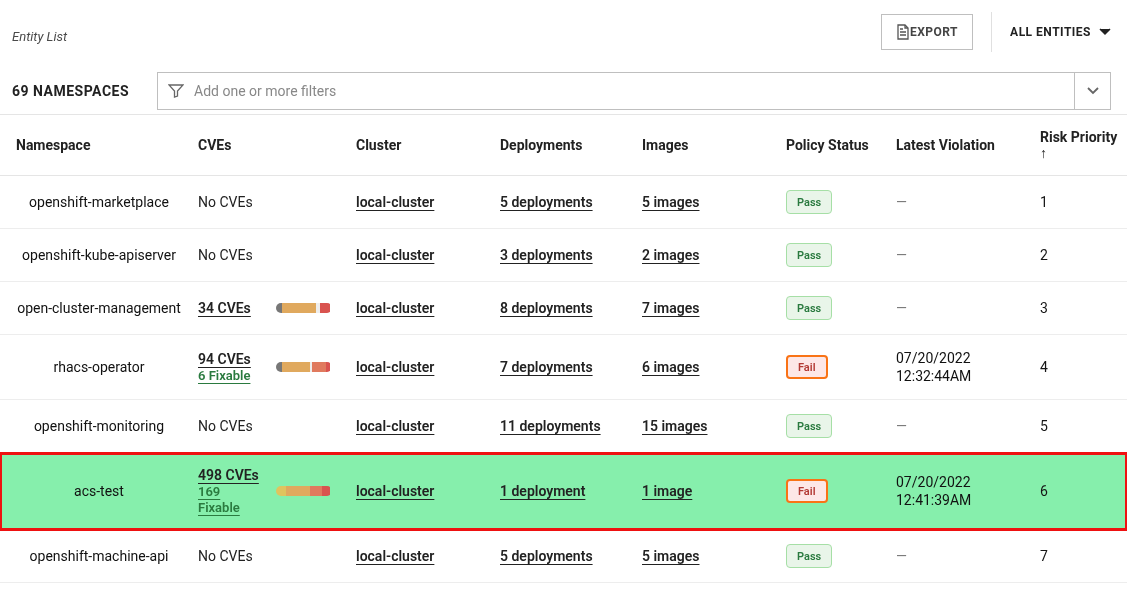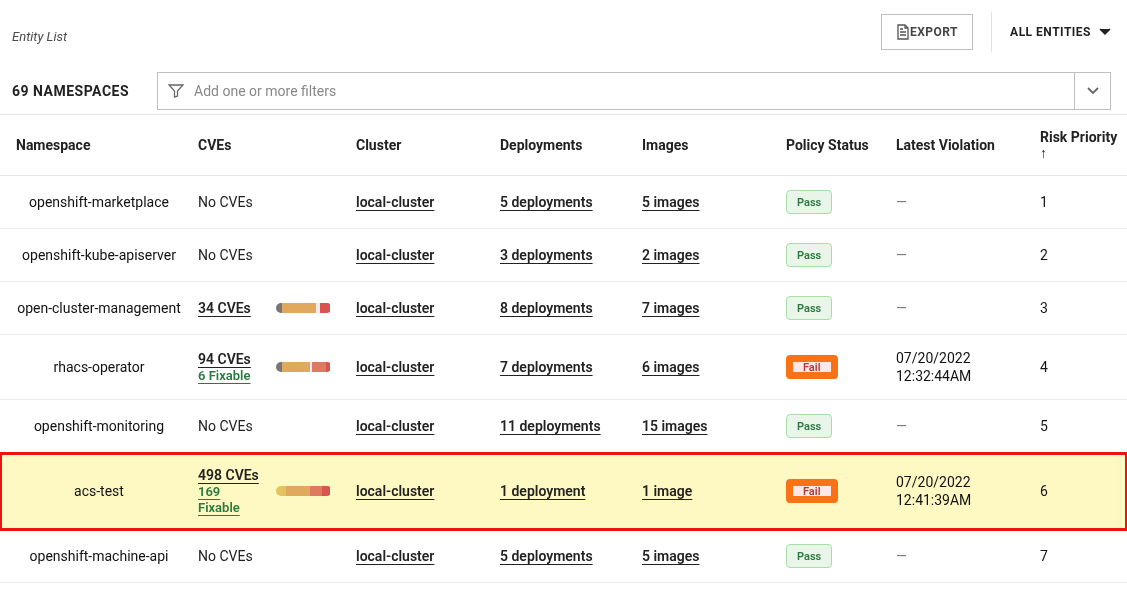--- a/index.html
+++ b/index.html
@@ -32,27 +32,27 @@
   tbody tr { height:48px; }
 
   .link { color:#222; text-decoration: underline; text-underline-offset: 3px; font-weight:600; cursor:pointer; }
   .ns-name { font-weight:400; color:#111; }
   .cve-count .link { display:block; }
   .fixable { color:#2a7a3f; font-weight:600; text-decoration: underline; text-underline-offset:3px; cursor:pointer; font-size:13px;}
   .nocves { color:#222; }
   .dash { color:#777; }
   .badge { display:inline-flex; align-items:center; justify-content:center; height:24px; padding:0 10px; border-radius:4px; font-size:11px; font-weight:600; }
   .badge-pass { background:#e9f5e9; border:1px solid #a6dfa6; color:#2a7a3f; }
-  .badge-fail { background:#fde7e7; border:7px solid #f97316; color:#b33a35; }
+  .badge-fail { background:#fde7e7; border:2px solid #f97316; color:#b33a35; }
   .sev-bar { display:inline-flex; height:10px; width:56px; border-radius:5px; overflow:hidden; }
   .sev-bar span { height:100%; }
   .riskcol { text-align:left;margin-left:33px; }
   .violation { line-height:1.3; font-size:14px; color:#111; }
 
-  tr.highlight td { background:#fef9c3; }
+  tr.highlight td { background:#86efac; }
   tr.highlight { outline:3px solid #e11; outline-offset:-2px; }
 
   .icon { display:inline-flex; }
   svg { display:block; }
 </style>
 </head>
 <body>
 
 <div class="header">
   <div class="header-titles">

